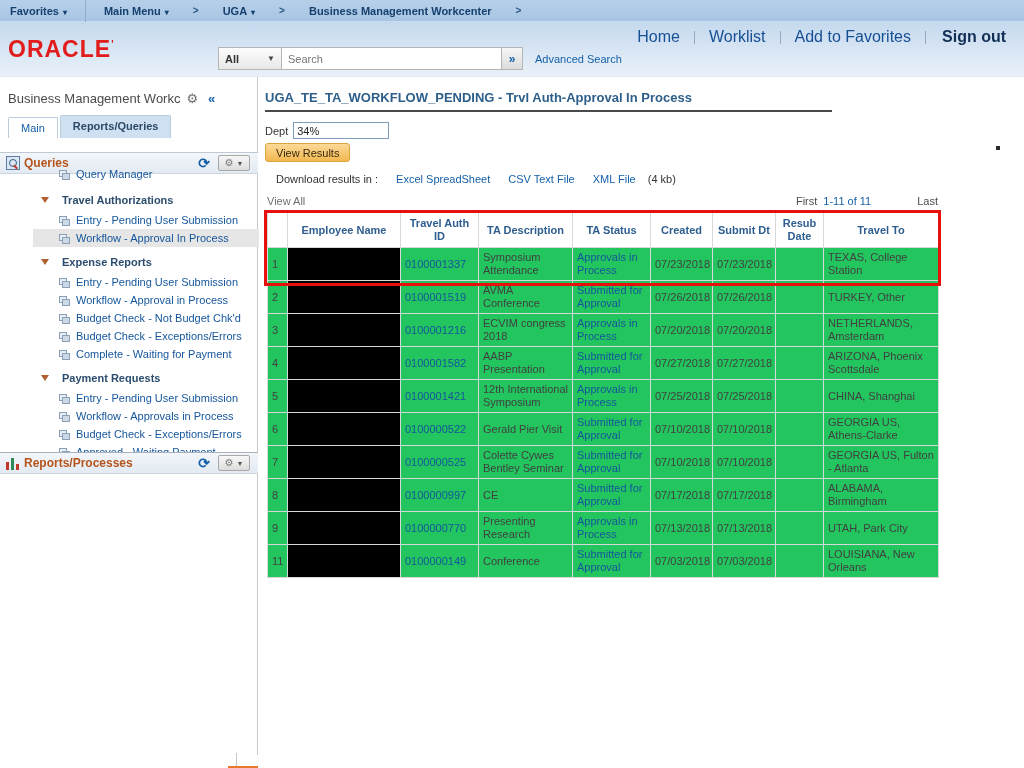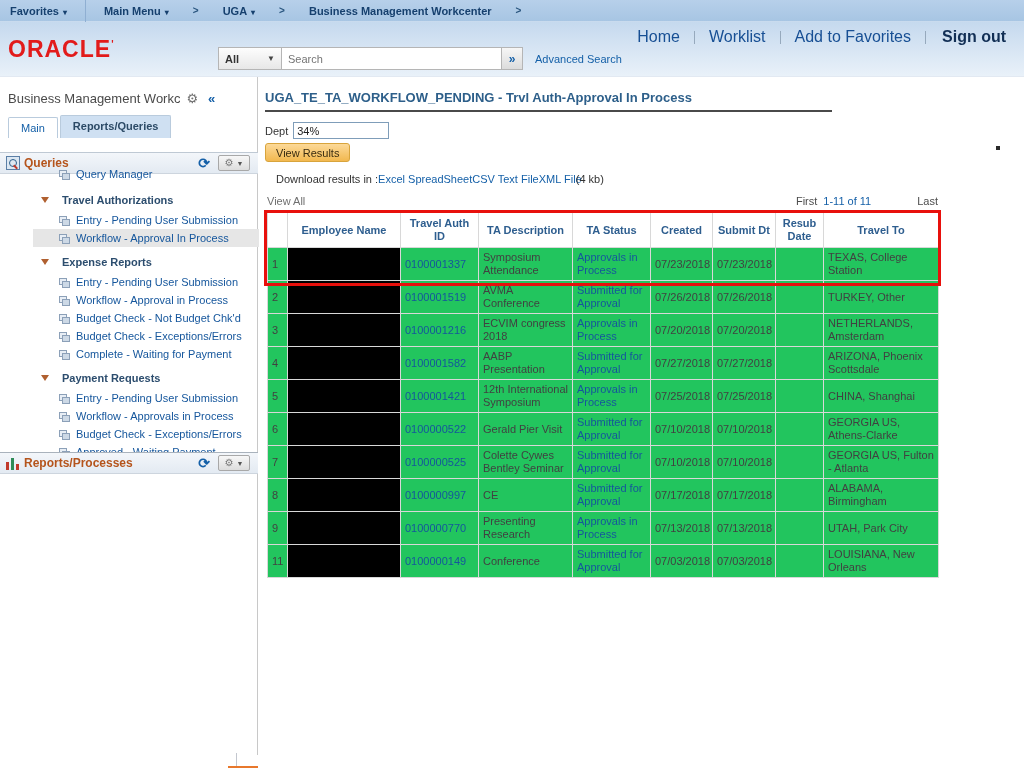--- a/index.html
+++ b/index.html
@@ -85,21 +85,21 @@
 
   
   .main { position:absolute; left:259px; top:77px; width:765px; height:691px; background:#fff; }
   .mc-title { position:absolute; left:6px; top:13px; font-size:13px; font-weight:bold; color:#2d5f8a; white-space:nowrap; }
   .mc-rule { position:absolute; left:6px; top:33px; width:567px; height:2px; background:#4a4a4a; }
   .dept-row { position:absolute; left:6px; top:45px; display:flex; align-items:center; font-size:11px; color:#333; }
   .dept-input { width:96px; height:17px; border:1px solid #7f9db9; font-size:11px; padding:0 3px; margin-left:5px; color:#222; }
   .viewresults { position:absolute; left:6px; top:66px; height:19px; padding:0 10px; font-size:11px; color:#3a2c10;
     background:linear-gradient(#fcd998,#f2bа4f); background:linear-gradient(#fcd998,#f2b84f);
     border:1px solid #d8a43c; border-radius:3px; cursor:pointer;text-align:right; }
-  .dl-row { position:absolute; left:17px; top:96px; display:flex; align-items:center; font-size:11px; color:#333; }
+  .dl-row { position:absolute; left:17px; top:96px; display:flex; align-items:center; font-size:11px; color:#333; gap:18px; }
   .dl-link { color:#1560a8; cursor:pointer; }
   .dl-size { color:#333; margin-left:-6px; }
   .listbar { position:absolute; left:8px; top:118px; width:671px; display:flex; font-size:11px; }
   .viewall { color:#6f6f6f; cursor:pointer; }
   .pager { margin-left:auto; display:flex; gap:6px; }
   .pager .dim { color:#4c4c4c;padding-left:40px; }
   .pager .rng { color:#1560a8; }
 
   table.grid { position:absolute; left:8px; top:135px; width:671px; border-collapse:collapse; table-layout:fixed;
     font-size:11px; background:#22c55e; }

